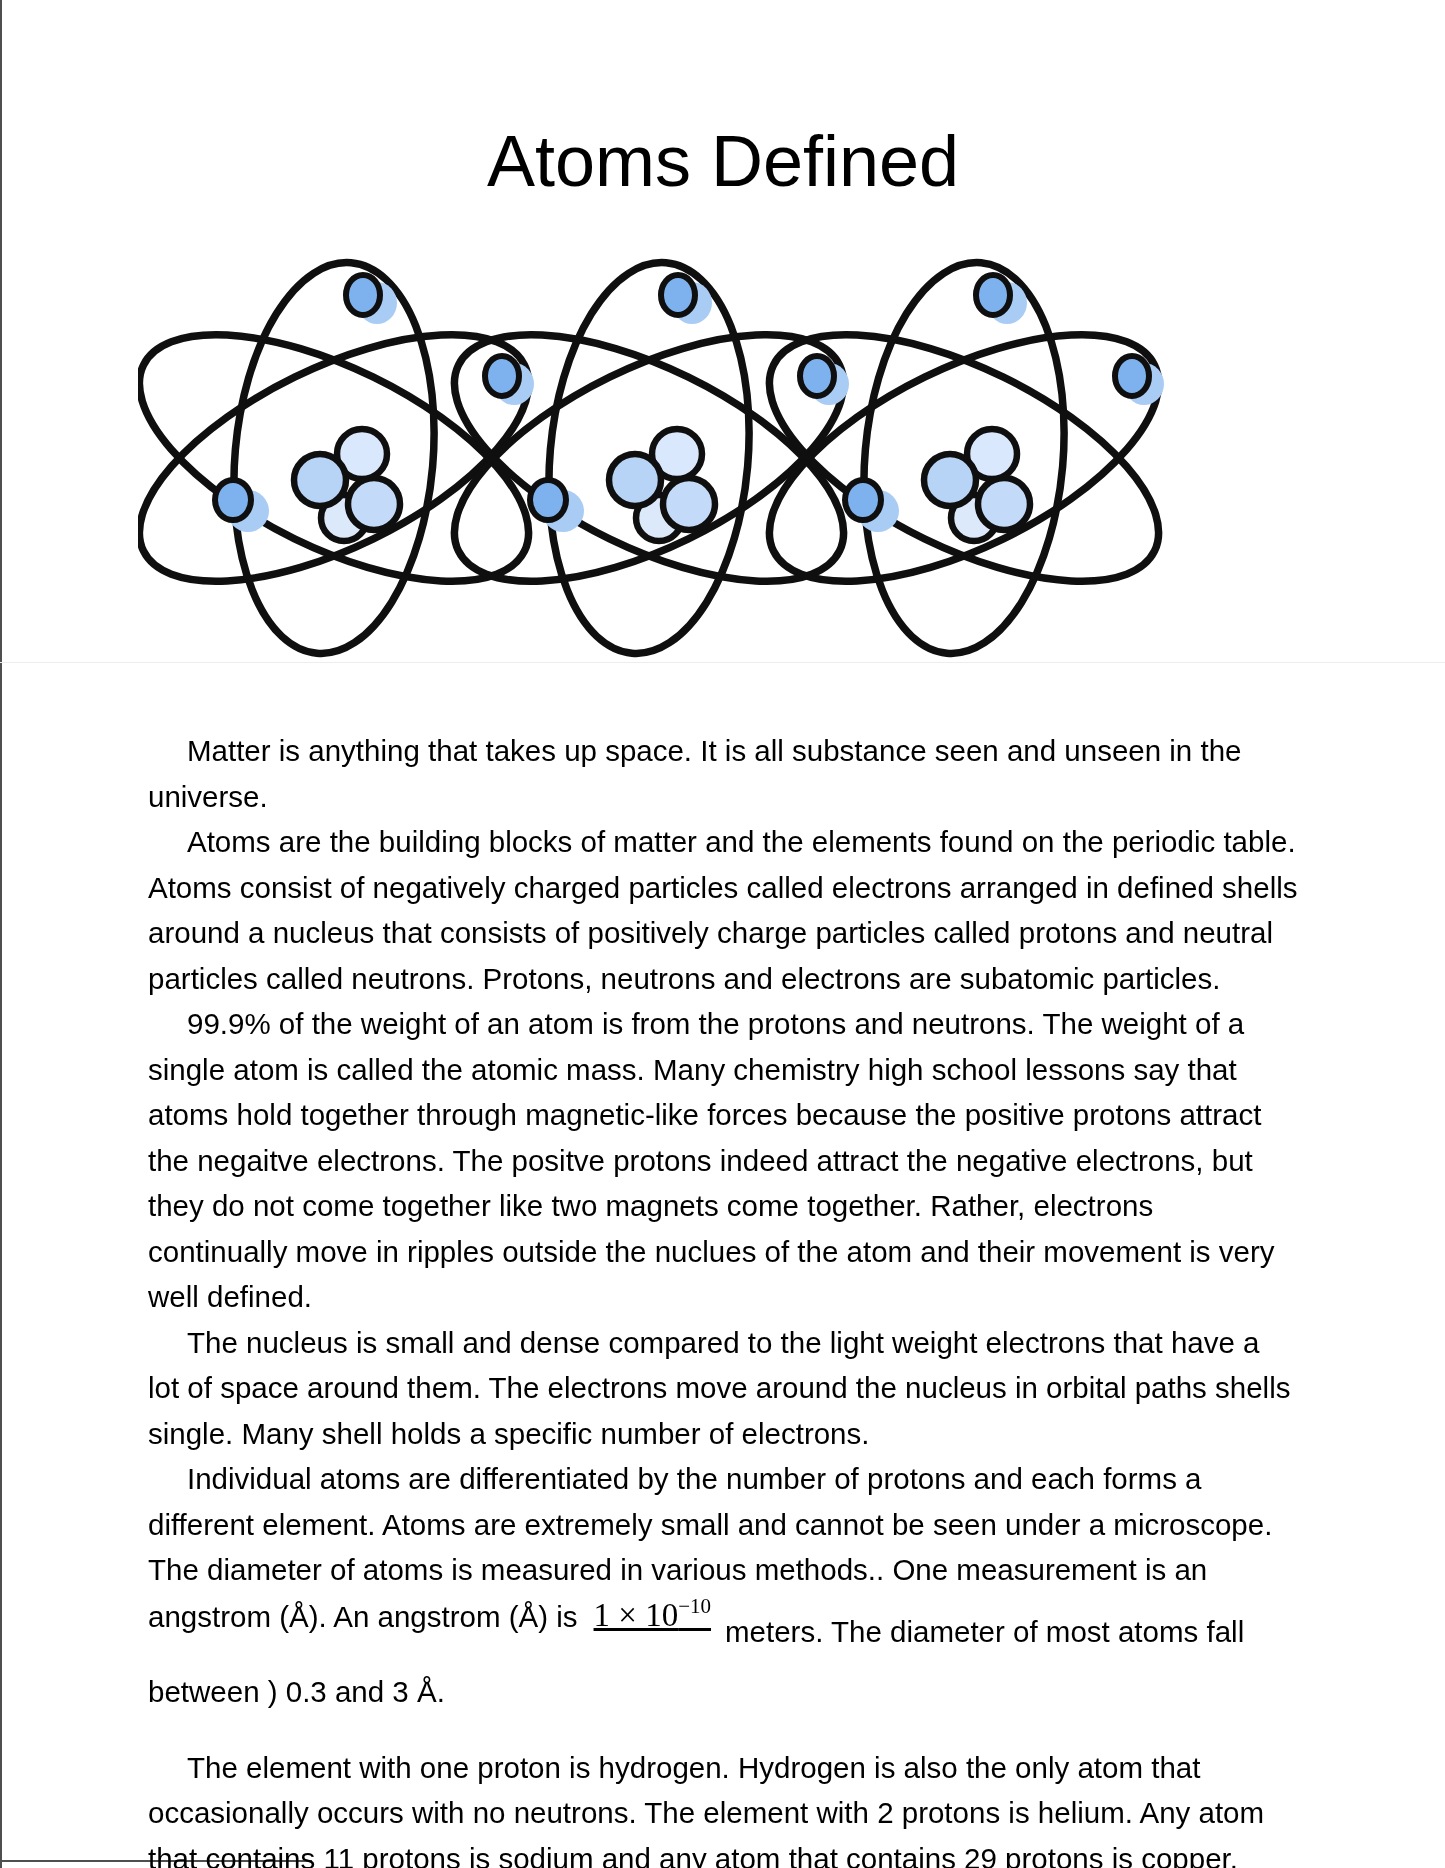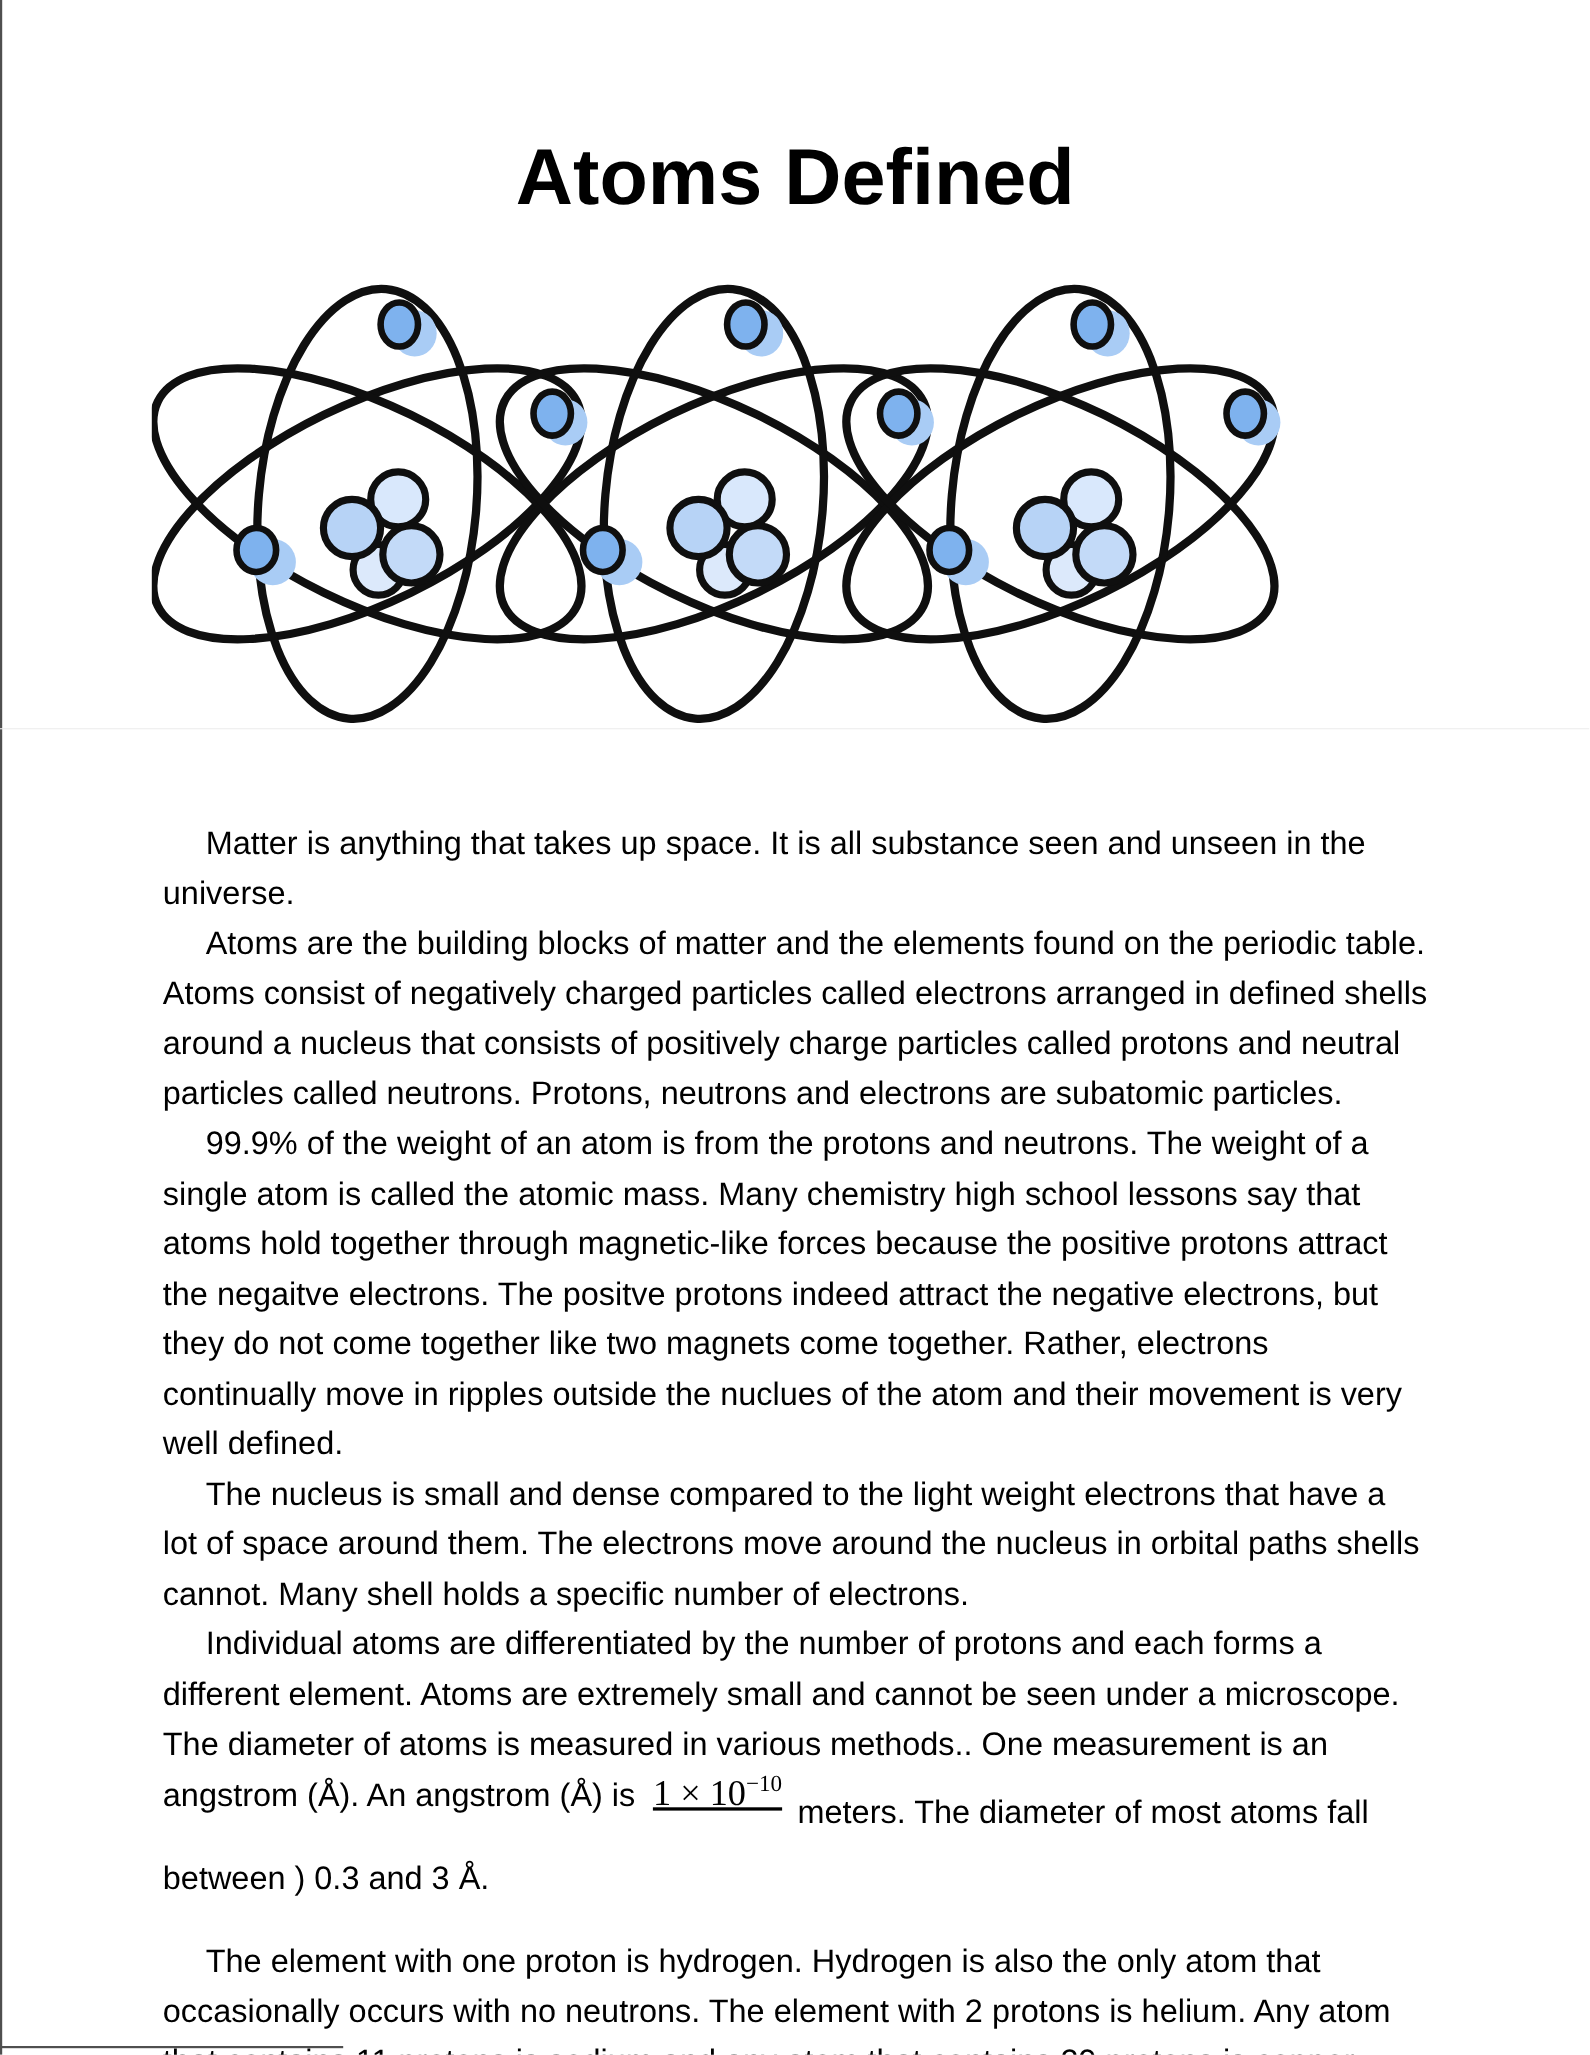--- a/index.html
+++ b/index.html
@@ -6,21 +6,21 @@
   body{
     width:1445px;height:1868px;position:relative;background:#ffffff;
     font-family:"Liberation Sans","DejaVu Sans",sans-serif;color:#000;
     overflow:hidden;
   }
   .window-edge-left{position:absolute;left:0;top:0;width:2px;height:1868px;background:#4f4f4f;}
   .window-edge-bottom{position:absolute;left:0;top:1860px;width:312px;height:2px;background:#4f4f4f;}
   .image-divider{position:absolute;left:0;top:662px;width:1445px;height:1px;background:#ededed;}
   .content{position:absolute;left:148px;top:0;width:1150px;}
   h1.page-title{
-    margin:118px 0 16px 0;font-size:72px;line-height:86px;font-weight:700;
+    margin:118px 0 0 0;font-size:72px;line-height:86px;font-weight:400;
     text-align:center;letter-spacing:0;
   }
   .atoms{position:absolute;left:-10px;top:228px;width:1055px;height:442px;}
   .orbit{fill:none;stroke:var(--orbit,#0f0f0f);stroke-width:7.5;stroke-linecap:round;}
   .electron{fill:var(--electron,#7eb2ee);stroke:#0f0f0f;stroke-width:6;}
   .e-shadow{fill:var(--eshadow,#a9ccf5);stroke:none;}
   .n-backtop{fill:var(--n1,#d9e8fc);stroke:#0f0f0f;stroke-width:6.5;}
   .n-left{fill:var(--n2,#b7d3f6);stroke:#0f0f0f;stroke-width:6.5;}
   .n-botcenter{fill:var(--n3,#dce9fb);stroke:#0f0f0f;stroke-width:6.5;}
   .n-botright{fill:var(--n4,#c3daf8);stroke:#0f0f0f;stroke-width:6.5;}
@@ -76,18 +76,18 @@
         <use href="#atom" x="196" y="230"></use>
         <use href="#atom" x="511" y="230"></use>
         <use href="#atom" x="826" y="230"></use>
       </g>
   </svg>
 
   <div class="body-text">
     <p><span class="bd">Matter</span><span> is anything that takes up space. It is all substance seen and unseen in the universe.</span></p>
     <p><span class="bd">Atoms</span><span> are the building blocks of matter and the elements found on the </span><span class="bd">periodic table.</span><span> Atoms consist of negatively charged particles called </span><span class="bd">electrons</span><span> arranged in defined shells around a nucleus that consists of positively charge particles called </span><span class="bd">protons</span><span> and neutral particles called </span><span class="bd">neutrons</span><span>. Protons, neutrons and electrons are </span><span class="bd">subatomic particles</span><span>.</span></p>
     <p><span>99.9% of the weight of an atom is from the protons and neutrons. The weight of a single atom is called the </span><span class="bd">atomic mass</span><span>. Many chemistry high school lessons say that atoms hold together through magnetic-like forces because the positive protons attract the negaitve electrons. The positve protons indeed attract the negative electrons, but they do not come together like two magnets come together. Rather, electrons continually move in ripples outside the nuclues of the atom and their movement is very well defined.</span></p>
-    <p><span>The nucleus is small and dense compared to the light weight electrons that have a lot of space around them. The electrons move around the nucleus in orbital paths shells </span><span class="bd">cannot</span><span>. Many shell holds a specific number of electrons.</span></p>
+    <p><span>The nucleus is small and dense compared to the light weight electrons that have a lot of space around them. The electrons move around the nucleus in orbital paths shells </span><span class="bd">single</span><span>. Many shell holds a specific number of electrons.</span></p>
     <p><span>Individual atoms are differentiated by the number of protons and each forms a different element. Atoms are extremely small and cannot be seen under a microscope. The diameter of atoms is measured in various methods.. One measurement is an </span><span class="bd">angstrom (Å)</span><span>. An angstrom (Å) is</span><span class="math">1 × 10<sup>−10</sup></span><span class="lowered">meters. The diameter of most atoms fall between ) 0.3 and 3 Å.</span></p>
     <p class="p-last"><span>The element with one proton is hydrogen. Hydrogen is also the only atom that occasionally occurs with no neutrons. The element with 2 protons is helium. Any atom that contains 11 protons is sodium and any atom that contains 29 protons is copper.</span></p>
   </div>
 
 </div>
 
 </body></html>

